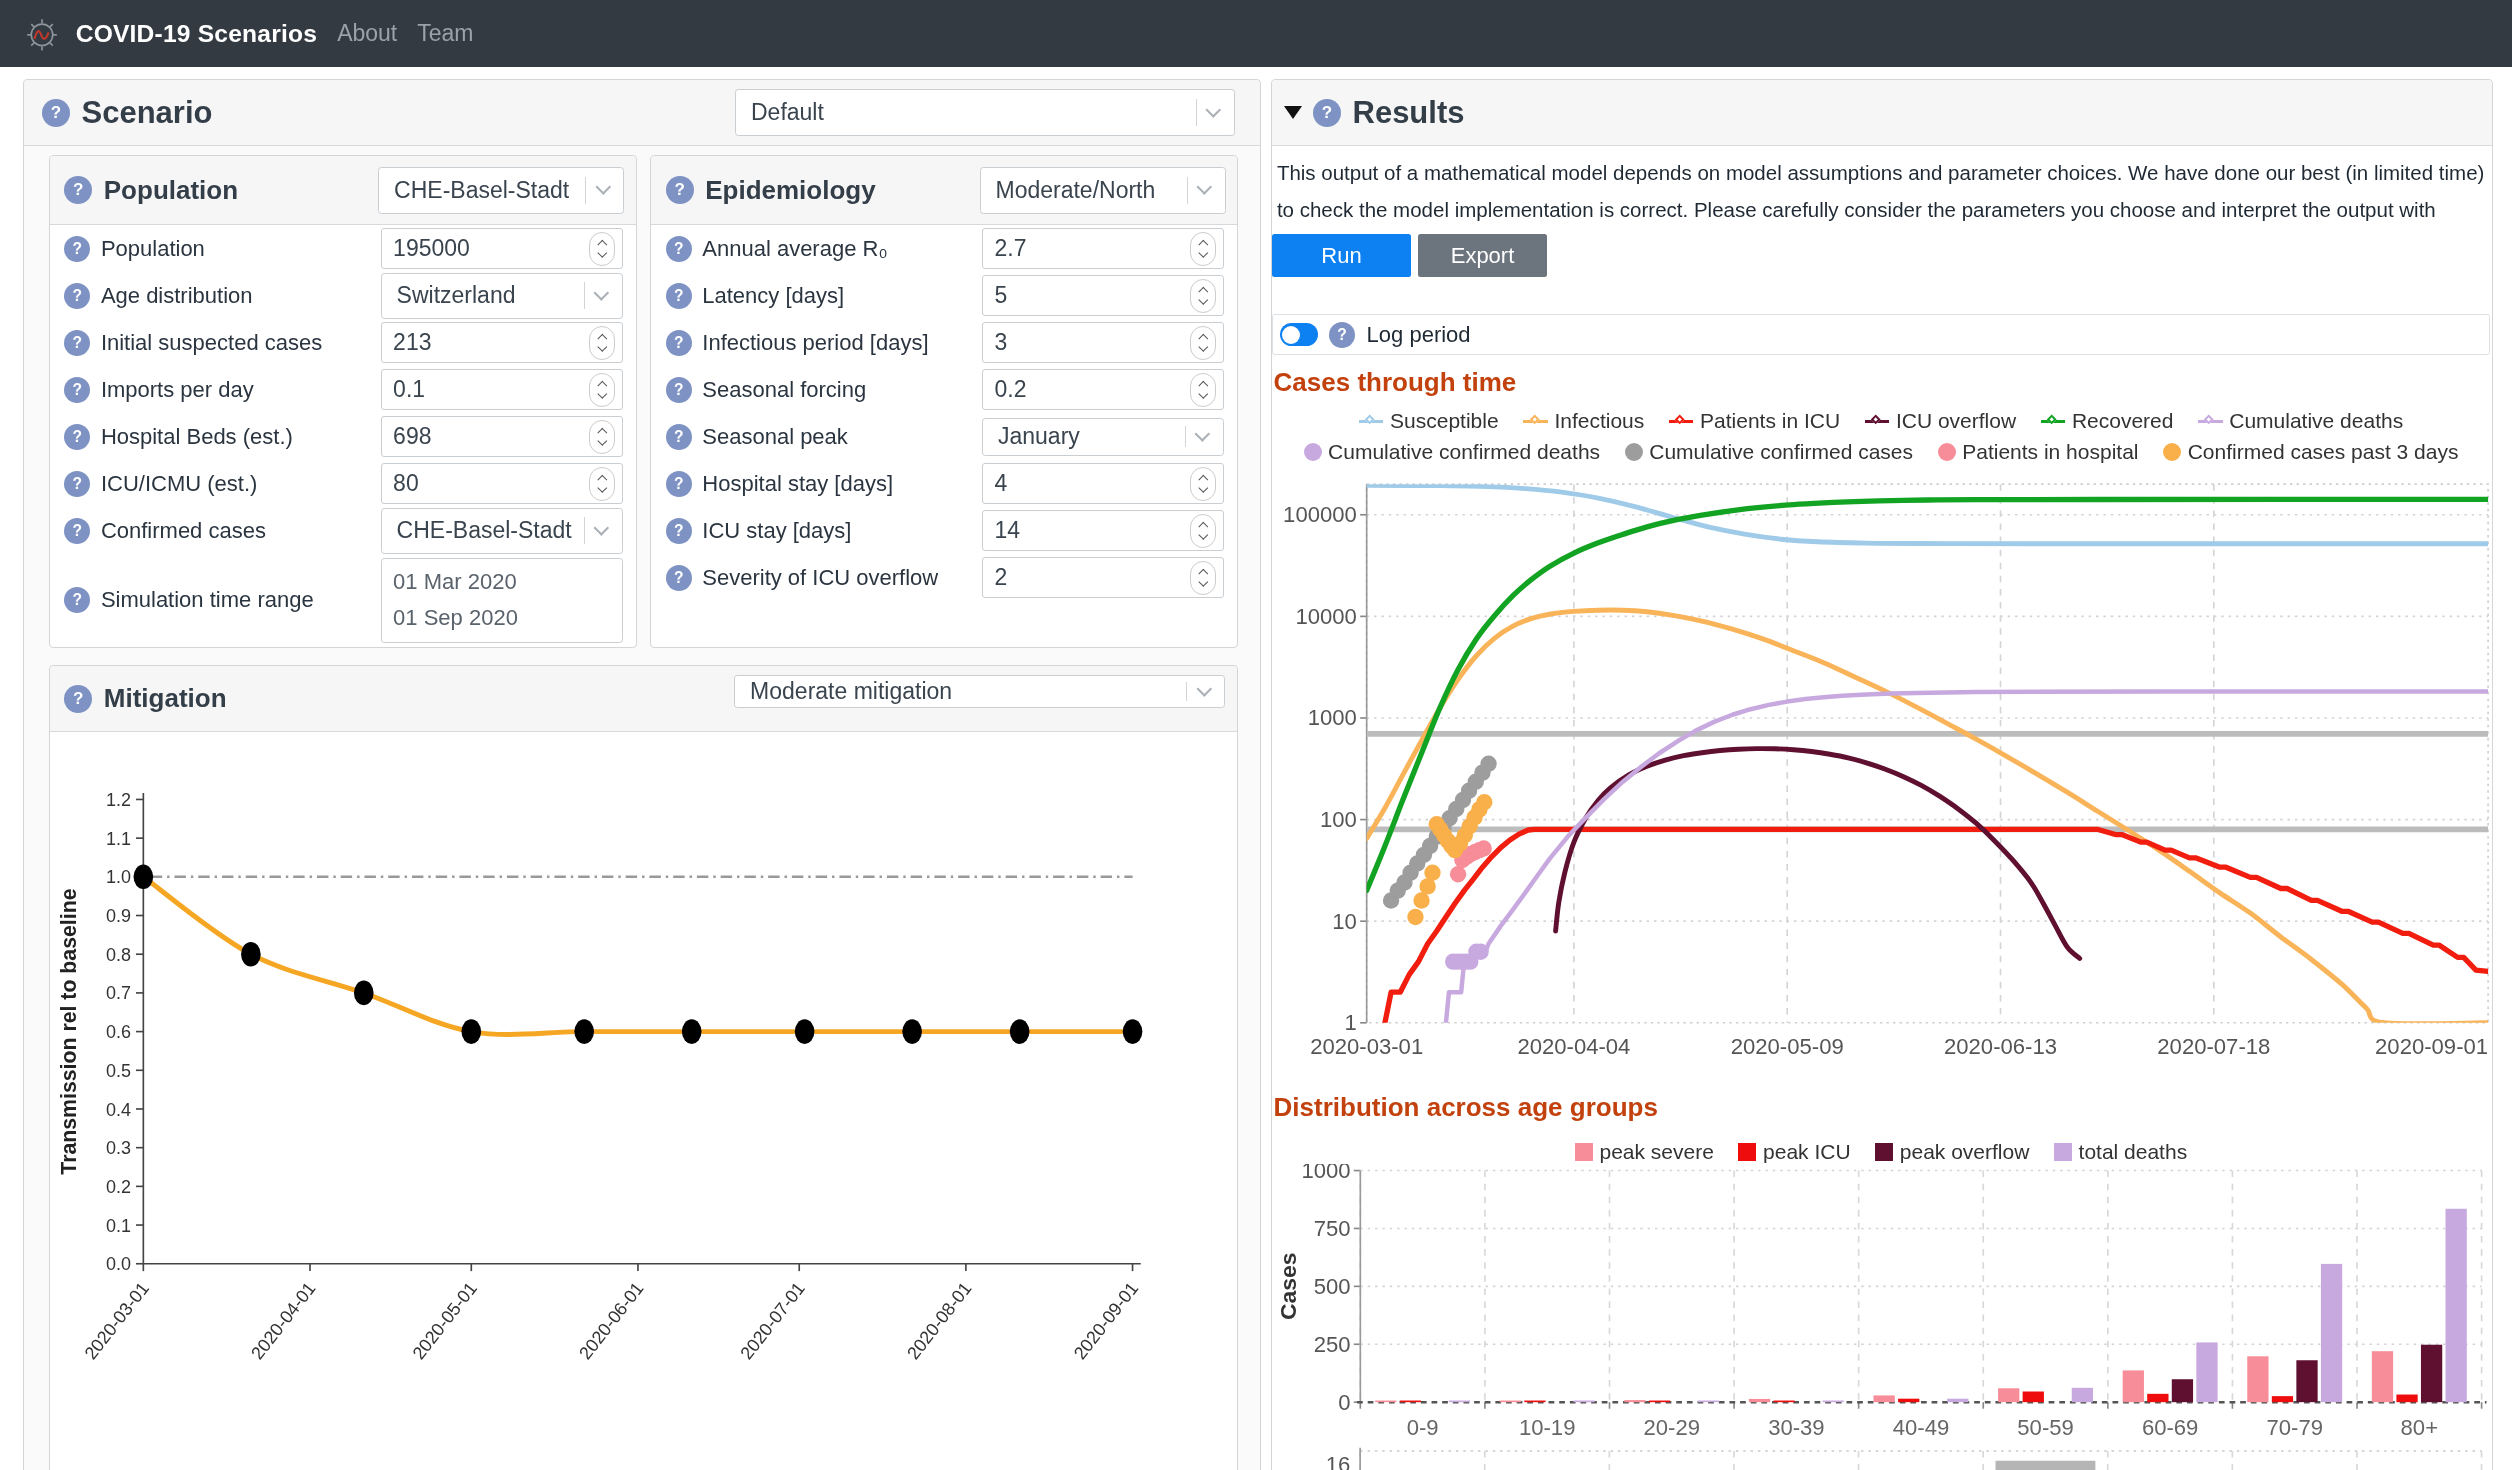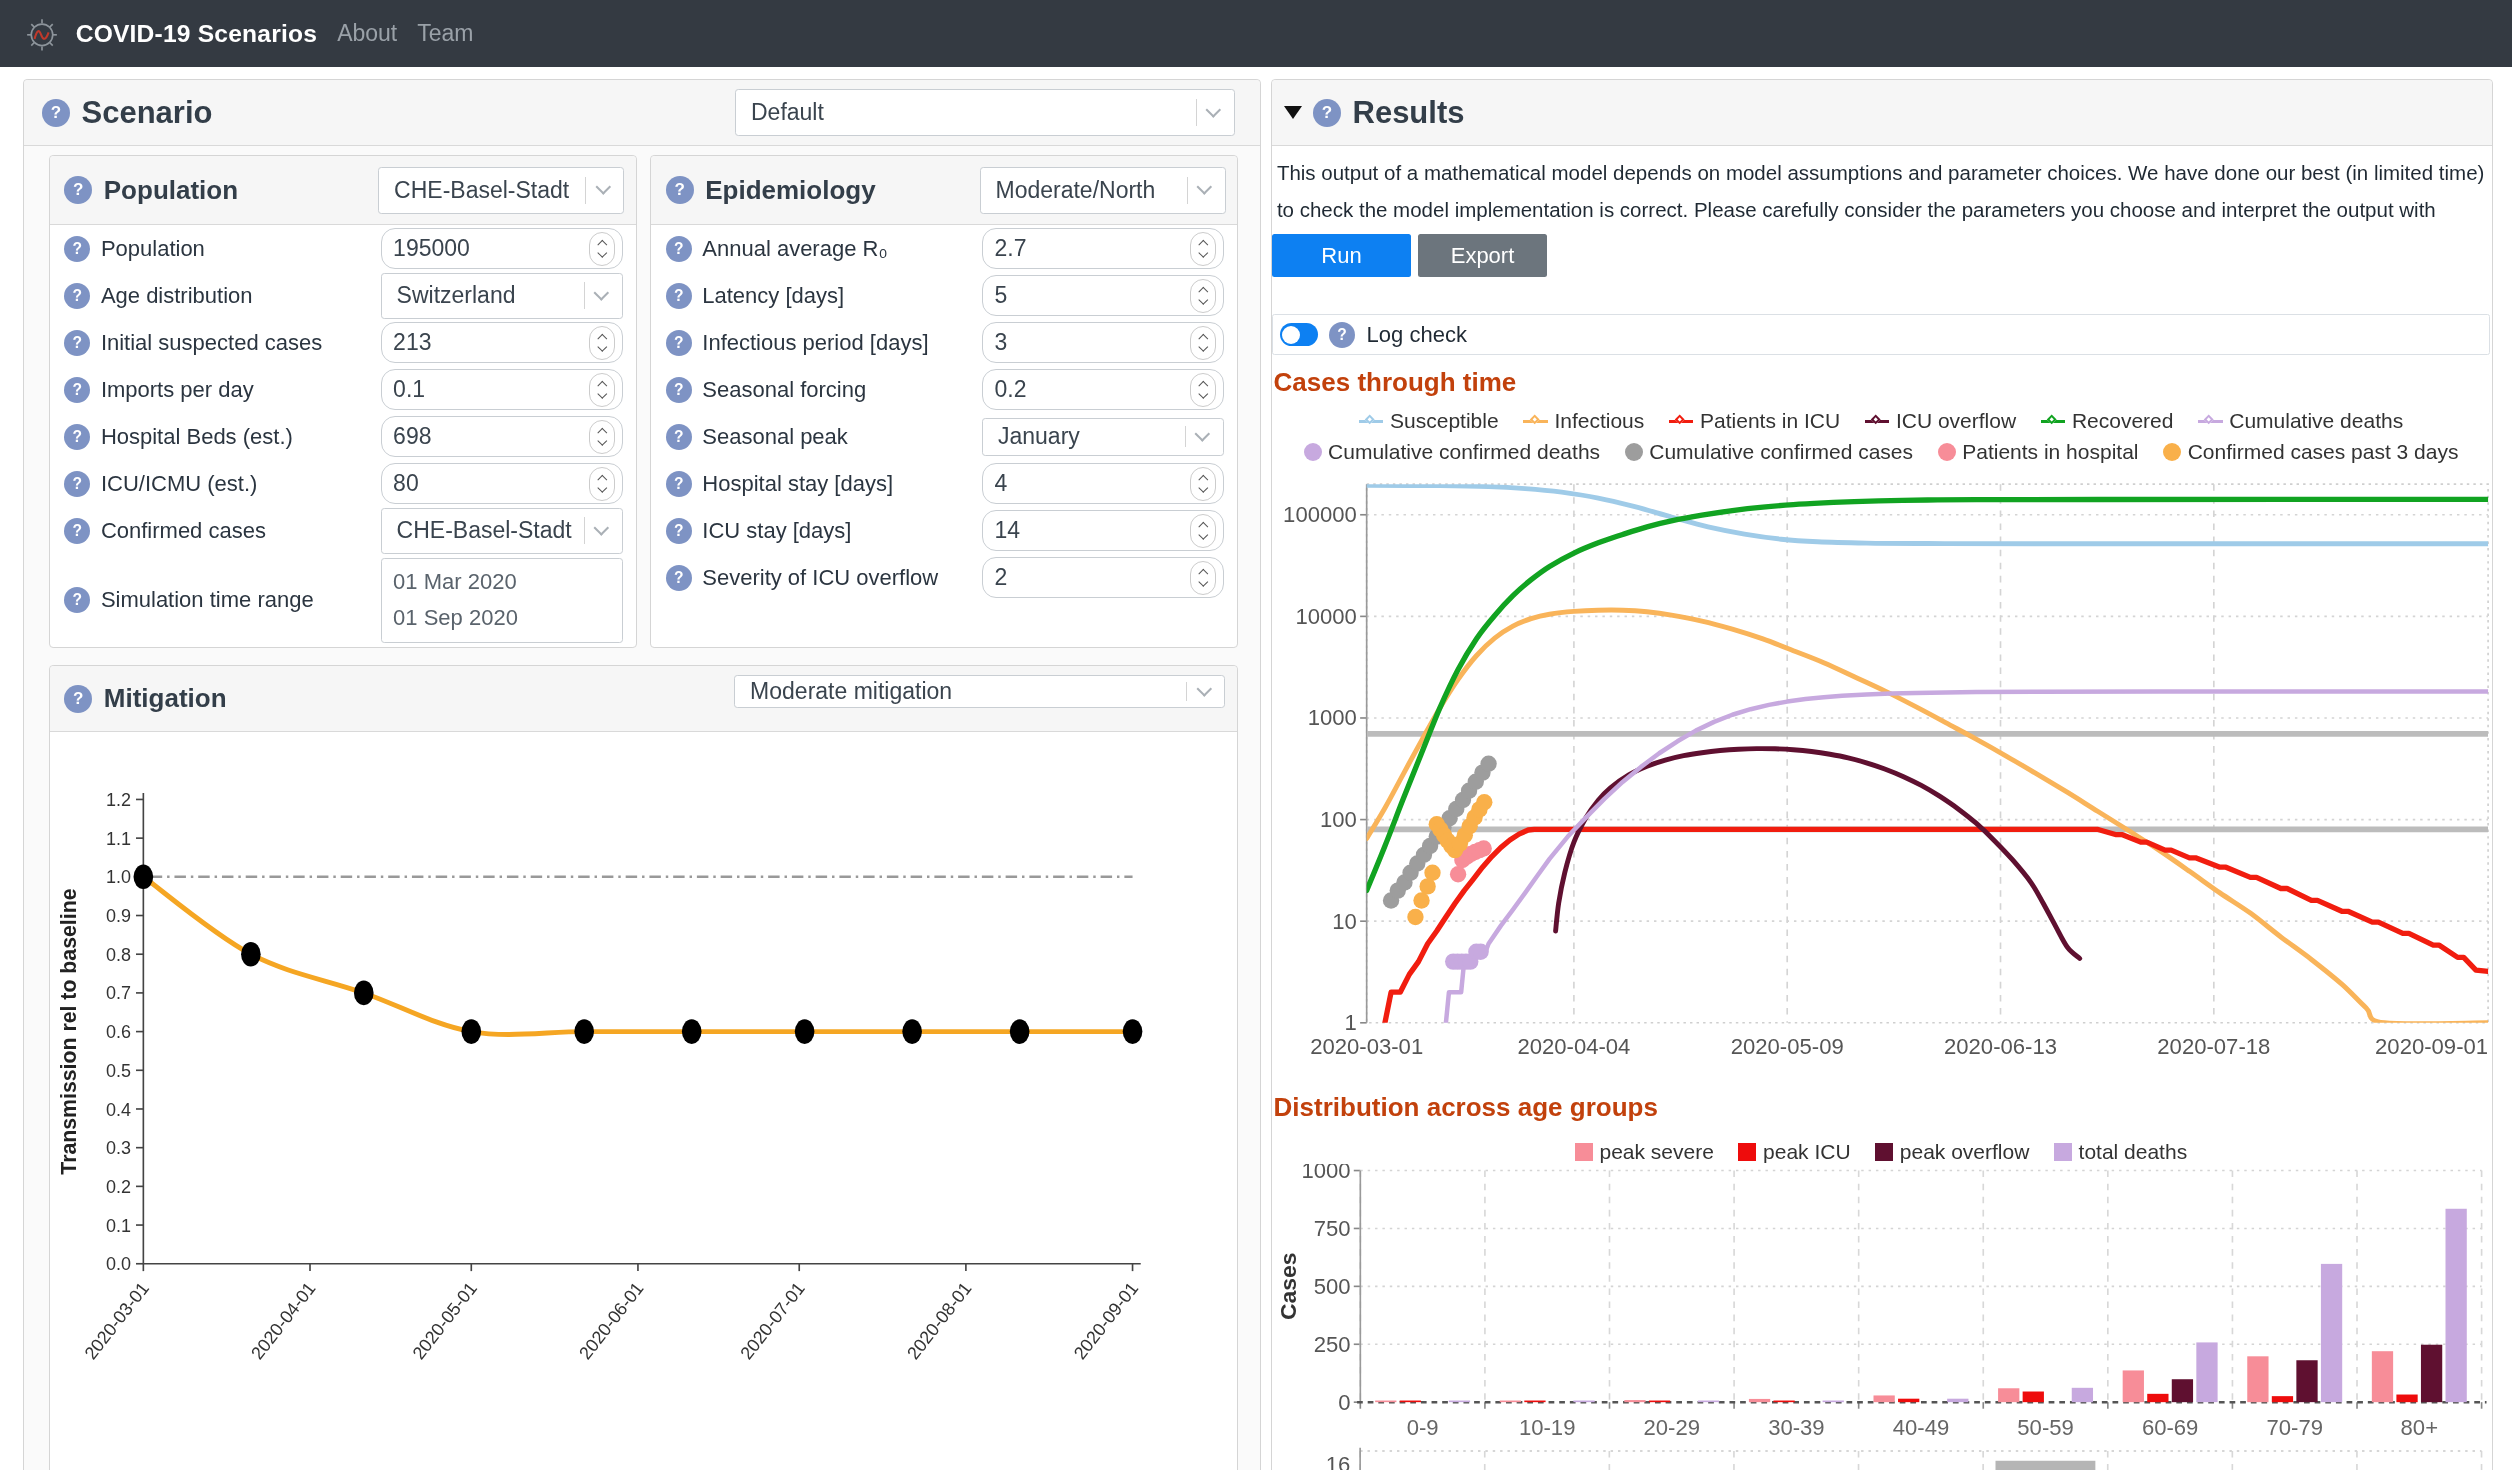--- a/index.html
+++ b/index.html
@@ -19,21 +19,21 @@
   border-radius:50%;background:#7e93c4;color:#fff;font-size:17px;font-weight:bold;flex:0 0 28px}
 .h-title{font-weight:bold;color:#333e49;margin-left:11.5px;white-space:nowrap}
 
 .selctl{background:#fff;border:0.8px solid #c9ced3;border-radius:3.3px;display:flex;align-items:center;
   height:46px;padding:0 15px;cursor:pointer}
 .selval{font-size:23px;color:#3a444e;flex:1;white-space:nowrap;overflow:hidden}
 .seldiv{width:0.8px;height:60%;background:#d4d4d4;margin:0 11.5px 0 6.6px}
 .chev{width:10.6px;height:10.6px;border-left:2.5px solid #aab0b6;border-top:2.5px solid #aab0b6;
   transform:rotate(225deg);margin-top:-4.9px}
 
-.numctl{background:#fff;border:0.8px solid #c9ced3;border-radius:14px;display:flex;align-items:center;
+.numctl{background:#fff;border:0.8px solid #c9ced3;border-radius:3px;display:flex;align-items:center;
   height:41px;padding:0 6.6px 0 11.5px}
 .numval{font-size:23px;color:#3a444e;flex:1}
 .spin{width:26px;height:34px;border:1.6px solid #ccc;border-radius:13px;display:flex;flex-direction:column;
   align-items:center;justify-content:center;gap:4.1px;background:#fff;cursor:pointer}
 .chu,.chd{width:6.6px;height:6.6px;border-left:1.6px solid #555;border-top:1.6px solid #555;display:block}
 .chu{transform:rotate(45deg) translate(0.8px,0.8px)}
 .chd{transform:rotate(225deg) translate(0.8px,0.8px)}
 
 .datectl{background:#fff;border:0.8px solid #c9ced3;border-radius:3.3px;height:85px;
   display:flex;flex-direction:column;justify-content:space-evenly;padding:0 11.5px;cursor:pointer}
@@ -372,21 +372,21 @@
 
   <div class="btn" id="run-btn" style="position: absolute; left: 0px; top: 154px; width: 139px; background: rgb(13, 128, 242);">Run</div>
   <div class="btn" id="export-btn" style="position: absolute; left: 146px; top: 154px; width: 129px; background: rgb(108, 117, 125);">Export</div>
 
   <div style="position:absolute;left:0;top:234px;width:1218px;height:41px;border:0.8px solid #dbe0e5;border-radius:2.5px;
        display:flex;align-items:center;padding-left:6.6px;gap:11.5px">
     <span class="toggle">
         <span class="knob"></span>
       </span>
     <span class="qicon" style="width:26px;height:26px;flex:0 0 26px;font-size:15.6px">?</span>
-    <span style="font-size:22px;color:#1f2933">Log check</span>
+    <span style="font-size:22px;color:#1f2933">Log period</span>
   </div>
 
   <div class="sect-title" style="left:1.6px;top:287px">Cases through time</div>
   <div class="legendrow" id="cases-legend-1" style="left:0;top:329px">
       <span class="litem">
         <span class="lm">
           <i class="ll" style="background:#9fcbe8"></i>
           <i class="ld" style="border-color:#9fcbe8"></i>
         </span>
         <span class="ltxt">Susceptible</span>

